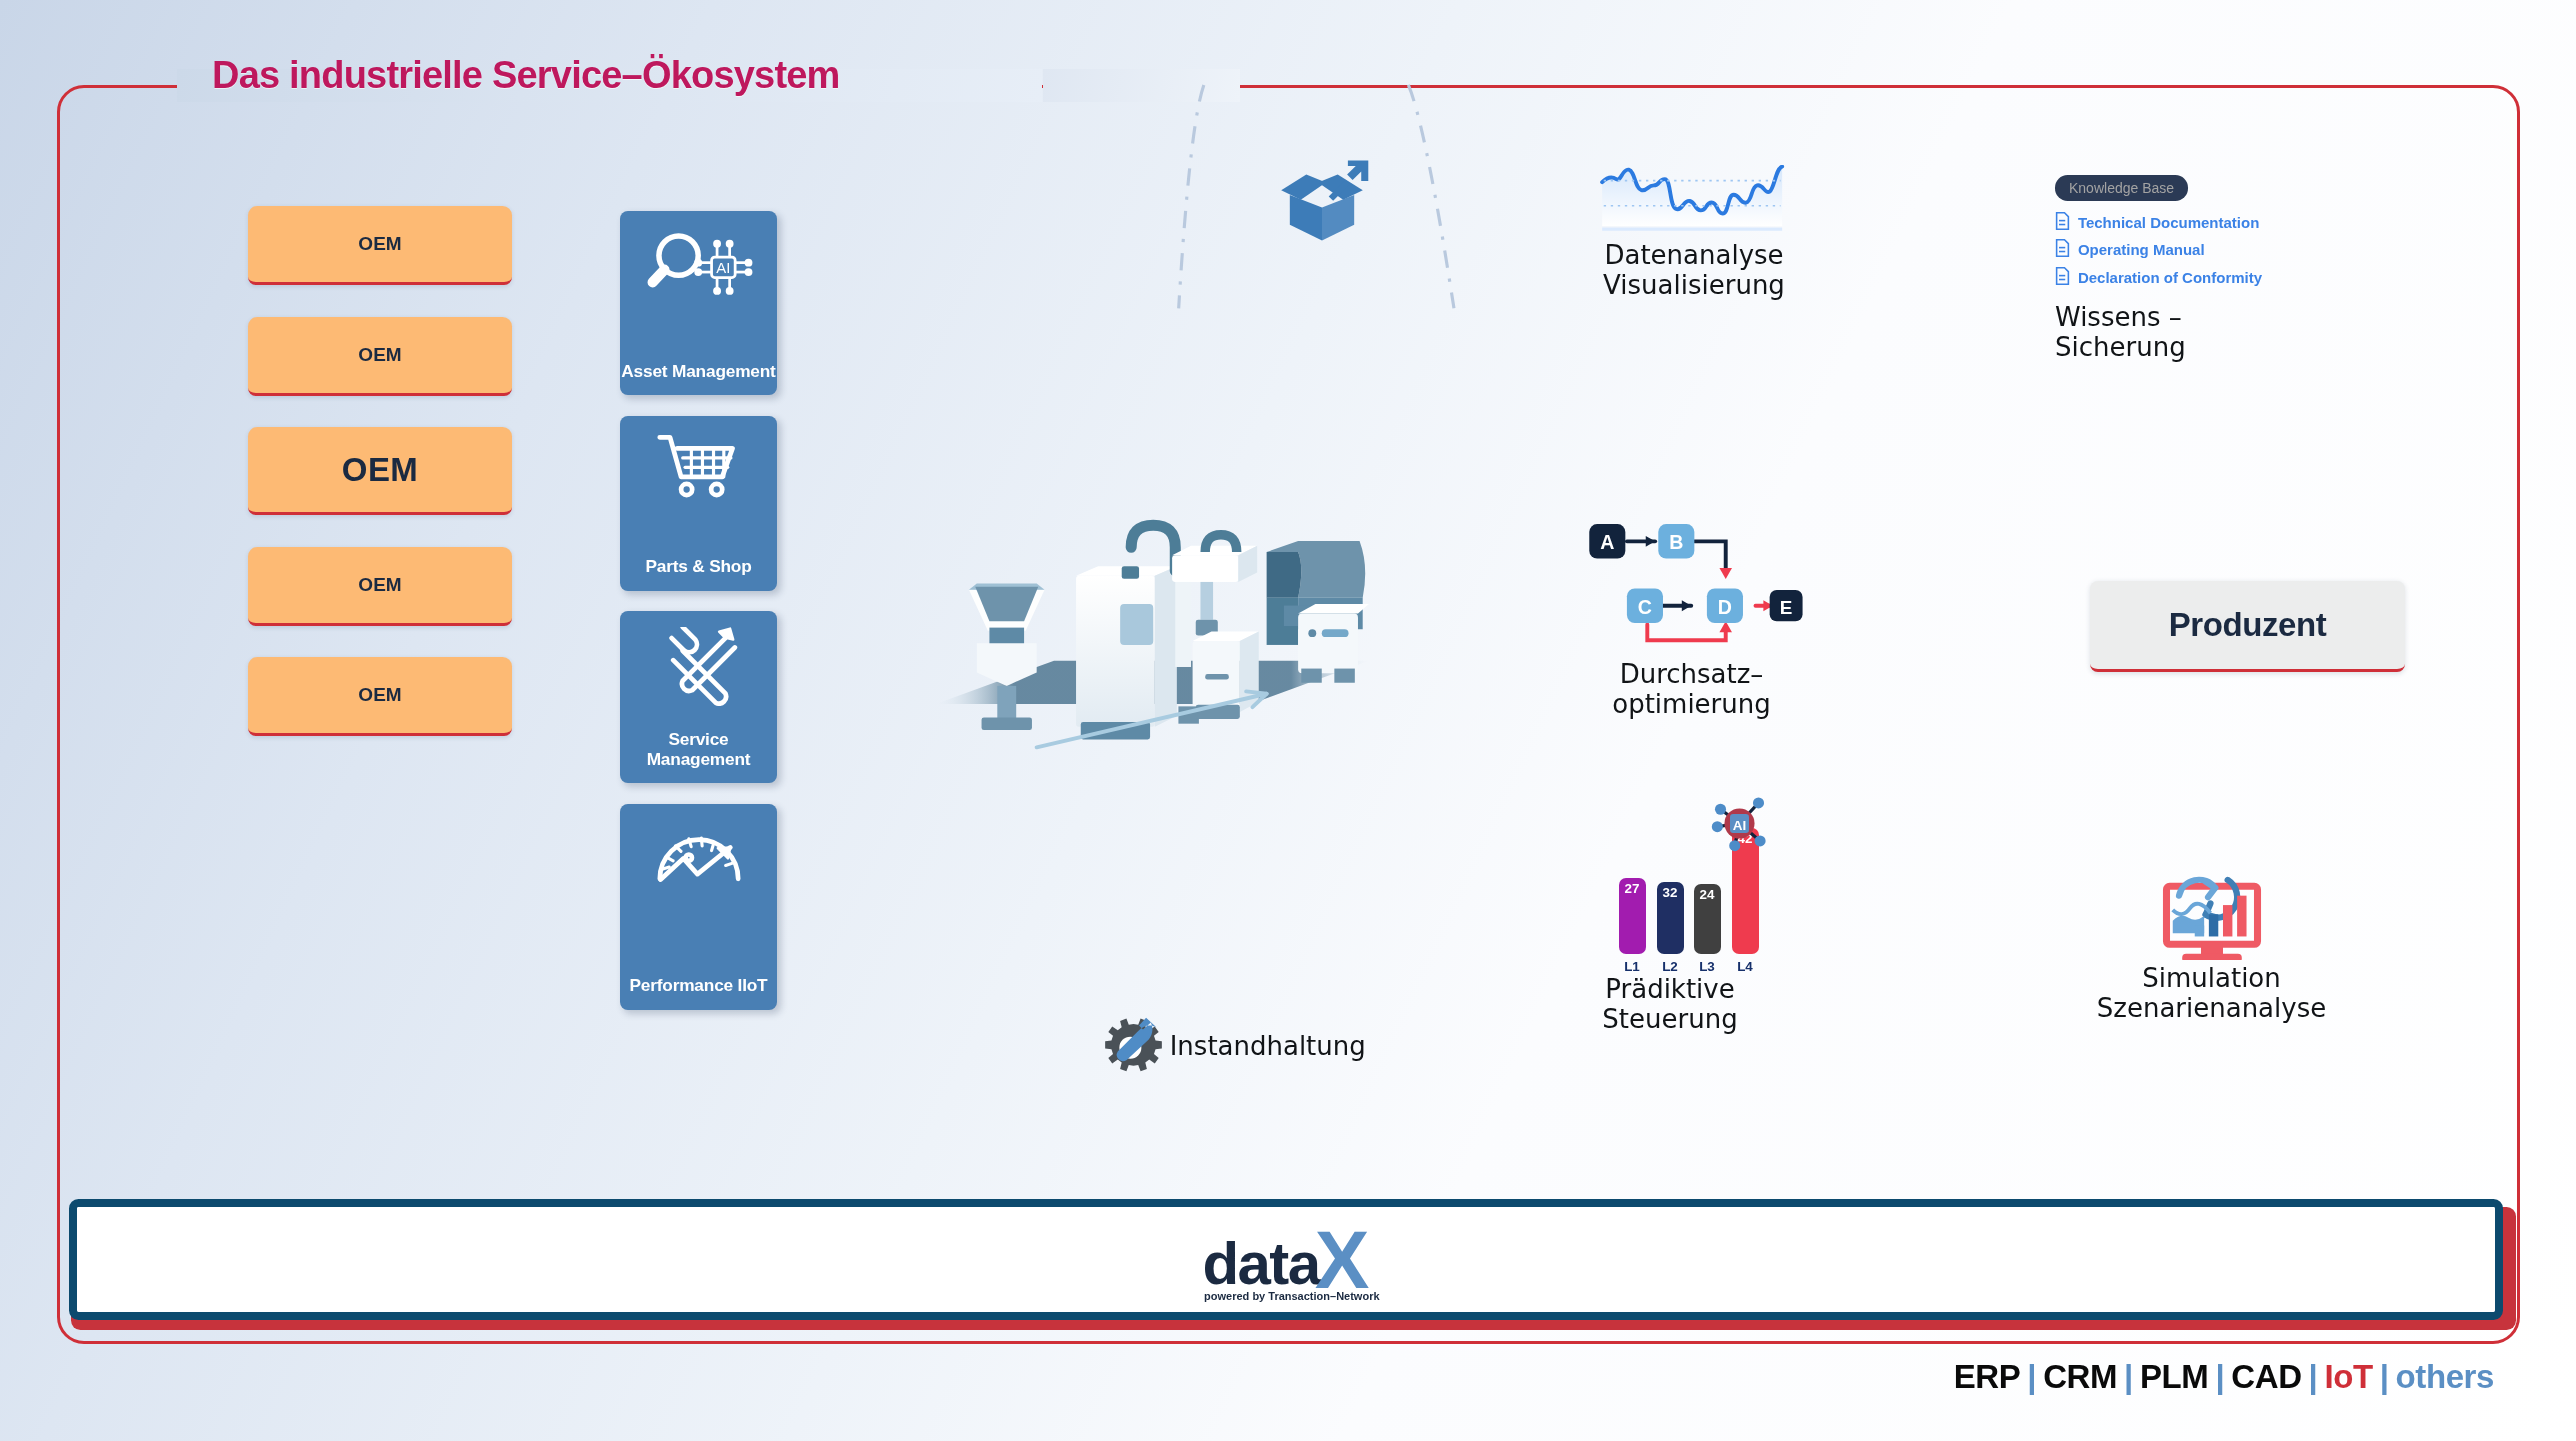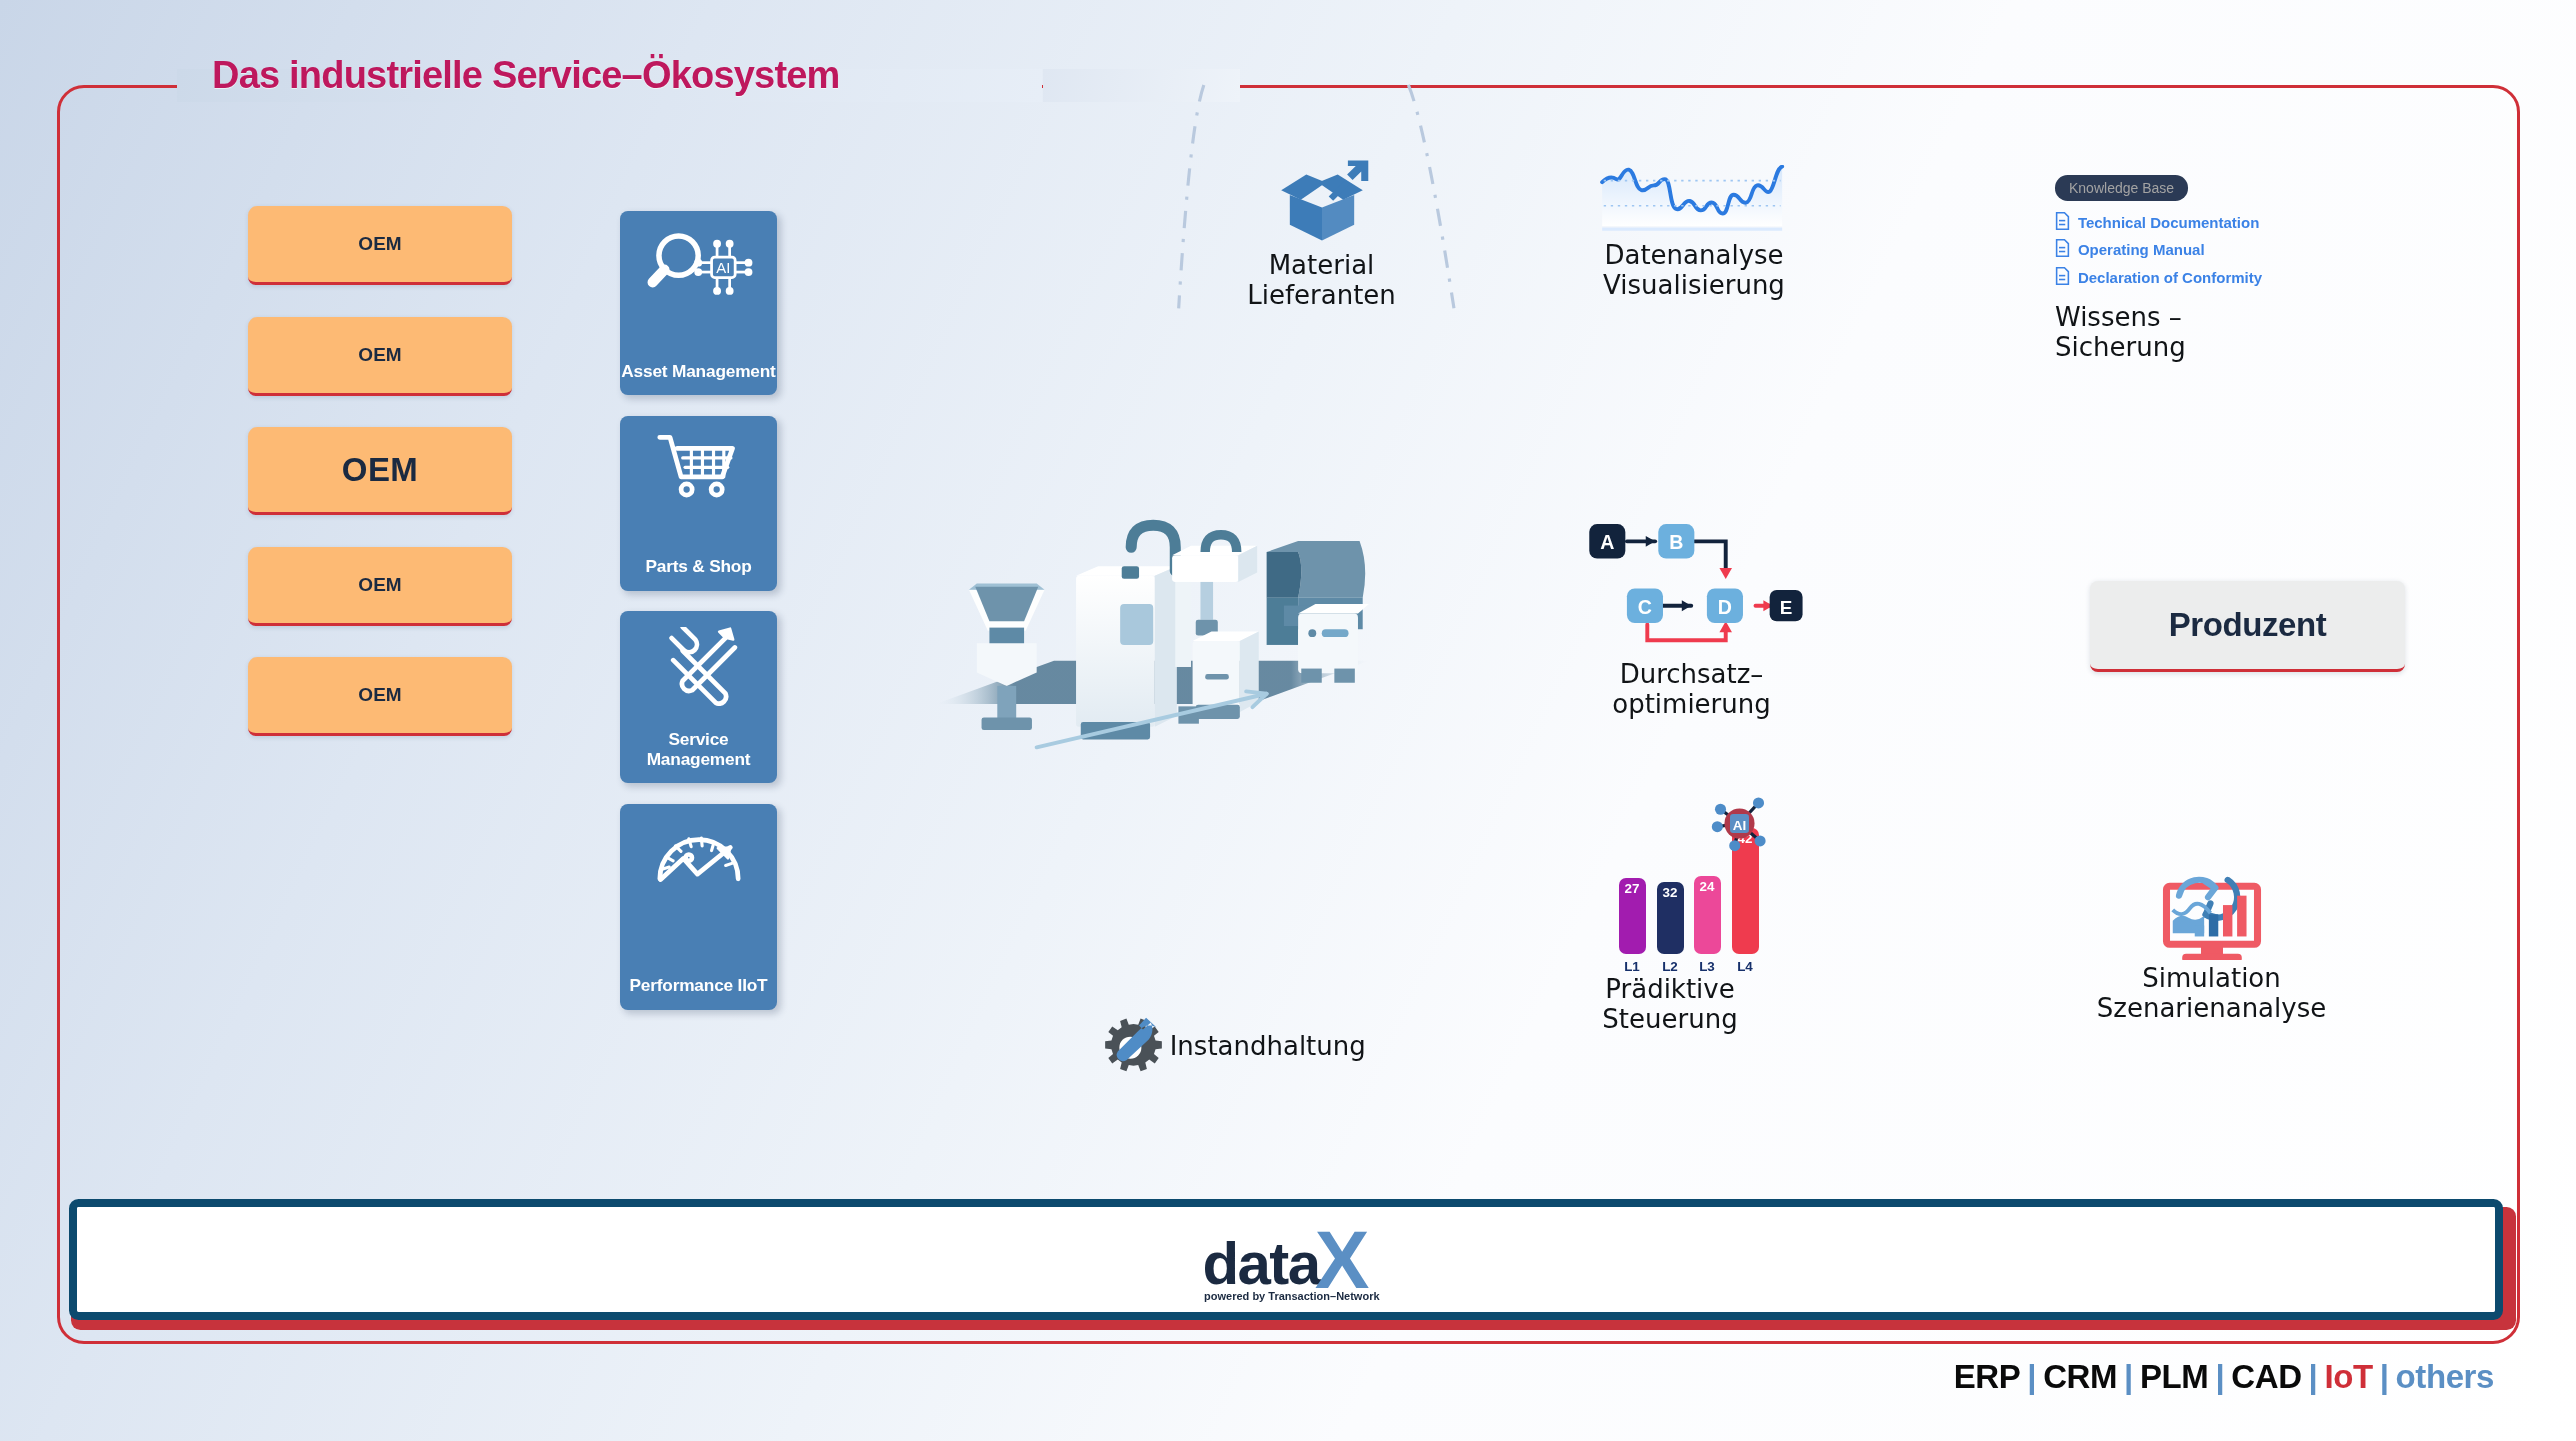--- a/index.html
+++ b/index.html
@@ -348,22 +348,20 @@
       <g fill="#3d7cb8">
         <path d="M24 52 L65 68 L65 110 L24 90 Z"></path>
         <path d="M106 52 L65 68 L65 110 L106 90 Z" opacity=".88"></path>
         <path d="M13 46 L45 26 L70 36 L38 58 Z"></path>
         <path d="M117 46 L85 26 L60 36 L92 58 Z"></path>
         <path d="M72 42 h30 v8 h-30z" transform="rotate(-45 87 46)"></path>
         <path d="M98 8 h26 v26 h-9 v-12 l-11 11 -7 -7 11 -11 h-10z"></path>
       </g>
     </svg>
   </span>
-  <div class="node-title">Material
-Lieferanten</div>
 </div>
 
 <div class="node dataviz">
   <span>
     <svg width="189" height="72" viewBox="0 0 240 92">
       <defs>
         <linearGradient id="areaFill" x1="0" y1="0" x2="0" y2="1">
           <stop offset="0%" stop-color="#d6e7fb"></stop>
             <stop offset="100%" stop-color="#ffffff"></stop>
         </linearGradient>
@@ -544,21 +542,21 @@
       </svg>
     </span>
     <span class="node-title">Instandhaltung</span>
   </div>
 </div>
 
 <div class="node predict">
   <div class="bars">
     <div class="bar" style="left:27px;height:76px;background:#a21caf;">27</div>
     <div class="bar" style="left:65px;height:72px;background:#1f2f63;">32</div>
-    <div class="bar" style="left:102px;height:78px;background:#ec4899;">24</div>
+    <div class="bar" style="left:102px;height:70px;background:#404040;">24</div>
     <div class="bar" style="left:140px;height:126px;background:#ef3b4e;">42</div>
 
     <div class="bar-lab" style="left:27px;">L1</div>
     <div class="bar-lab" style="left:65px;">L2</div>
     <div class="bar-lab" style="left:102px;">L3</div>
     <div class="bar-lab" style="left:140px;">L4</div>
 
     <span class="ai-badge">
       <svg width="57" height="57" viewBox="0 0 72 72">
         <g stroke="#12233c" stroke-width="4">

